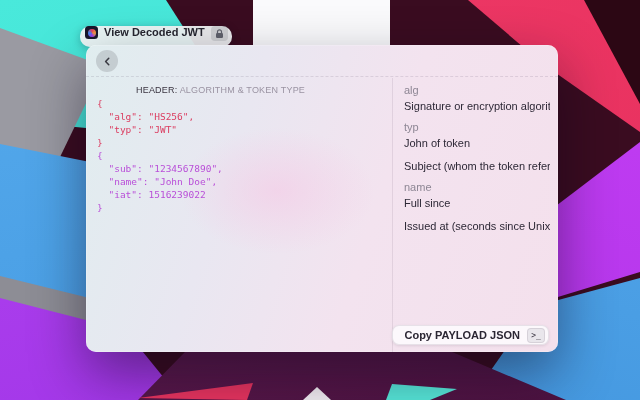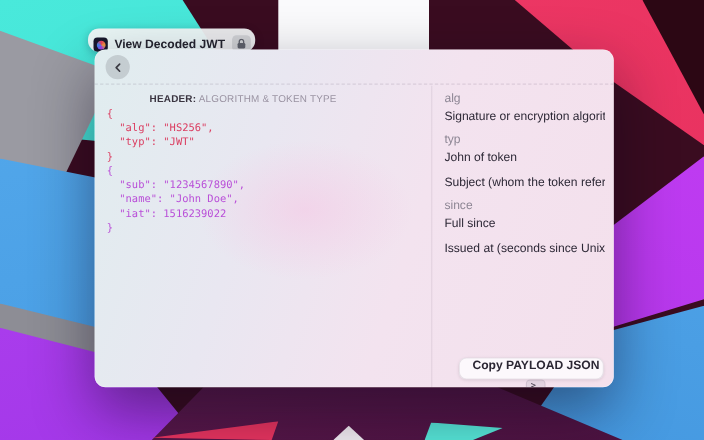--- a/index.html
+++ b/index.html
@@ -19,21 +19,21 @@
   .bg-crimson-tr{ background:linear-gradient(150deg,#ef3a67,#e62f5d); clip-path:polygon(468px 0,640px 0,640px 132px,543px 64px); }
   .bg-dark-tr   { background:#2c0714; clip-path:polygon(584px 0,640px 0,640px 104px); }
   .bg-purple-r  { background:linear-gradient(200deg,#c43ef5,#ab32e4); clip-path:polygon(548px 212px,640px 142px,640px 272px,548px 300px); }
   .bg-blue-r    { background:linear-gradient(200deg,#55aaec,#3f92dc); clip-path:polygon(536px 306px,640px 278px,640px 400px,470px 400px); }
   .bg-trapezoid { background:linear-gradient(170deg,#8c3176,#4c1240); clip-path:polygon(185px 352px,452px 352px,566px 400px,138px 400px); }
   .bg-red-tri   { background:#ea3560; clip-path:polygon(138px 398px,253px 383px,247px 400px); }
   .bg-white-tri { background:#f4eff4; clip-path:polygon(303px 400px,317px 387px,331px 400px); }
   .bg-cyan-tri  { background:#57e9da; clip-path:polygon(386px 400px,392px 384px,457px 389px,430px 400px); }
 
   
-  .pill { position:absolute; left:80px; top:26px; height:21px; display:flex; align-items:flex-end; gap:6px;
+  .pill { position:absolute; left:80px; top:26px; height:21px; display:flex; align-items:flex-start; gap:6px;
           padding:0 4px 0 5px; background:rgba(242,246,247,0.95); border-radius:10px;
           box-shadow:0 2px 8px rgba(10,10,30,0.25); cursor:default; }
   .app-icon { width:13px; height:13px; border-radius:3.5px; background:#17172c; position:relative; flex:0 0 auto; }
   .app-icon::after { content:""; position:absolute; left:2.5px; top:2.5px; width:8px; height:8px; border-radius:50%;
           background:conic-gradient(#e83a5f,#f0a03a,#9a3af0,#3a8af0,#e83a5f); filter:blur(0.6px); }
   .pill-label { font-size:11px; font-weight:bold; color:#262630; white-space:nowrap; }
   .lock-chip { width:17px; height:15px; border-radius:4px; background:rgba(140,145,150,0.28);
           display:flex; align-items:center; justify-content:center; flex:0 0 auto; }
 
   
@@ -44,36 +44,36 @@
           background:radial-gradient(ellipse at center, rgba(246,198,228,0.55), rgba(246,198,228,0) 65%); pointer-events:none; }
   .win-header { position:absolute; left:0; top:0; right:0; height:32px; border-bottom:1px dashed rgba(60,40,70,0.12); }
   .back-btn { position:absolute; left:10px; top:5px; width:22px; height:22px; border-radius:50%;
           background:rgba(130,132,140,0.30); border:none; display:flex; align-items:center; justify-content:center; cursor:pointer; }
   .v-divider { position:absolute; left:306px; top:33px; bottom:0; width:1px; background:rgba(70,45,80,0.10); }
 
   
   .code-pane { position:absolute; left:11px; top:39px; width:290px;
           font-family:"DejaVu Sans Mono", monospace; font-size:9.5px; line-height:13px; }
   .sec-label { font-family:"Liberation Sans", sans-serif; font-size:9px; letter-spacing:0.2px; white-space:pre; }
-  .sec-label .bold { font-weight:bold; color:#3a3440;padding-left:39px; }
+  .sec-label .bold { font-weight:normal; color:#3a3440;padding-left:39px; }
   .sec-label .dim { color:#9a93a2; }
   .code-line { white-space:pre; }
   .code-red .code-line { color:#db3d60; }
   .code-purple .code-line { color:#b94fd8; }
 
   
   .claims-pane { position:absolute; left:318px; top:40px; width:146px; }
   .claim { margin-bottom:9px; }
   .claim-key { font-size:11px; color:#8d8694; line-height:11px; margin-bottom:3px; }
   .claim-desc { font-size:11px; color:#2d2836; line-height:14px; white-space:nowrap; overflow:hidden; }
 
   
   .action-btn { position:absolute; right:9px; bottom:7px; height:20px; display:flex; align-items:center; gap:7px;
           padding:0 3px 0 11px; background:rgba(253,251,254,0.85); border:1px solid rgba(40,20,50,0.10);
-          border-radius:7px; box-shadow:0 1px 3px rgba(20,10,30,0.10); cursor:pointer;flex-direction:column; }
+          border-radius:7px; box-shadow:0 1px 3px rgba(20,10,30,0.10); cursor:pointer; }
   .action-label { font-size:11px; font-weight:bold; color:#2b2633; white-space:nowrap; }
   .keycap { min-width:18px; height:15px; padding:0 3px; border-radius:4px; background:rgba(150,150,165,0.18);
           border:1px solid rgba(40,20,50,0.10); font-family:"DejaVu Sans Mono", monospace; font-size:8px;
           color:#3c3744; display:flex; align-items:center; justify-content:center; }
 </style>
 </head>
 <body>
 
 <div class="stage">
 
@@ -141,21 +141,21 @@
         <div class="claim-desc">Signature or encryption algorithm</div>
       </div>
       <div class="claim">
         <div class="claim-key">typ</div>
         <div class="claim-desc">John of token</div>
       </div>
       <div class="claim">
         <div class="claim-desc">Subject (whom the token refers to)</div>
       </div>
       <div class="claim">
-        <div class="claim-key">since</div>
+        <div class="claim-key">name</div>
         <div class="claim-desc">Full since</div>
       </div>
       <div class="claim">
         <div class="claim-desc">Issued at (seconds since Unix epo…</div>
       </div>
     </div>
 
     <div class="action-btn">
       <span class="action-label">Copy PAYLOAD JSON</span>
       <span class="keycap">&gt;_</span>

